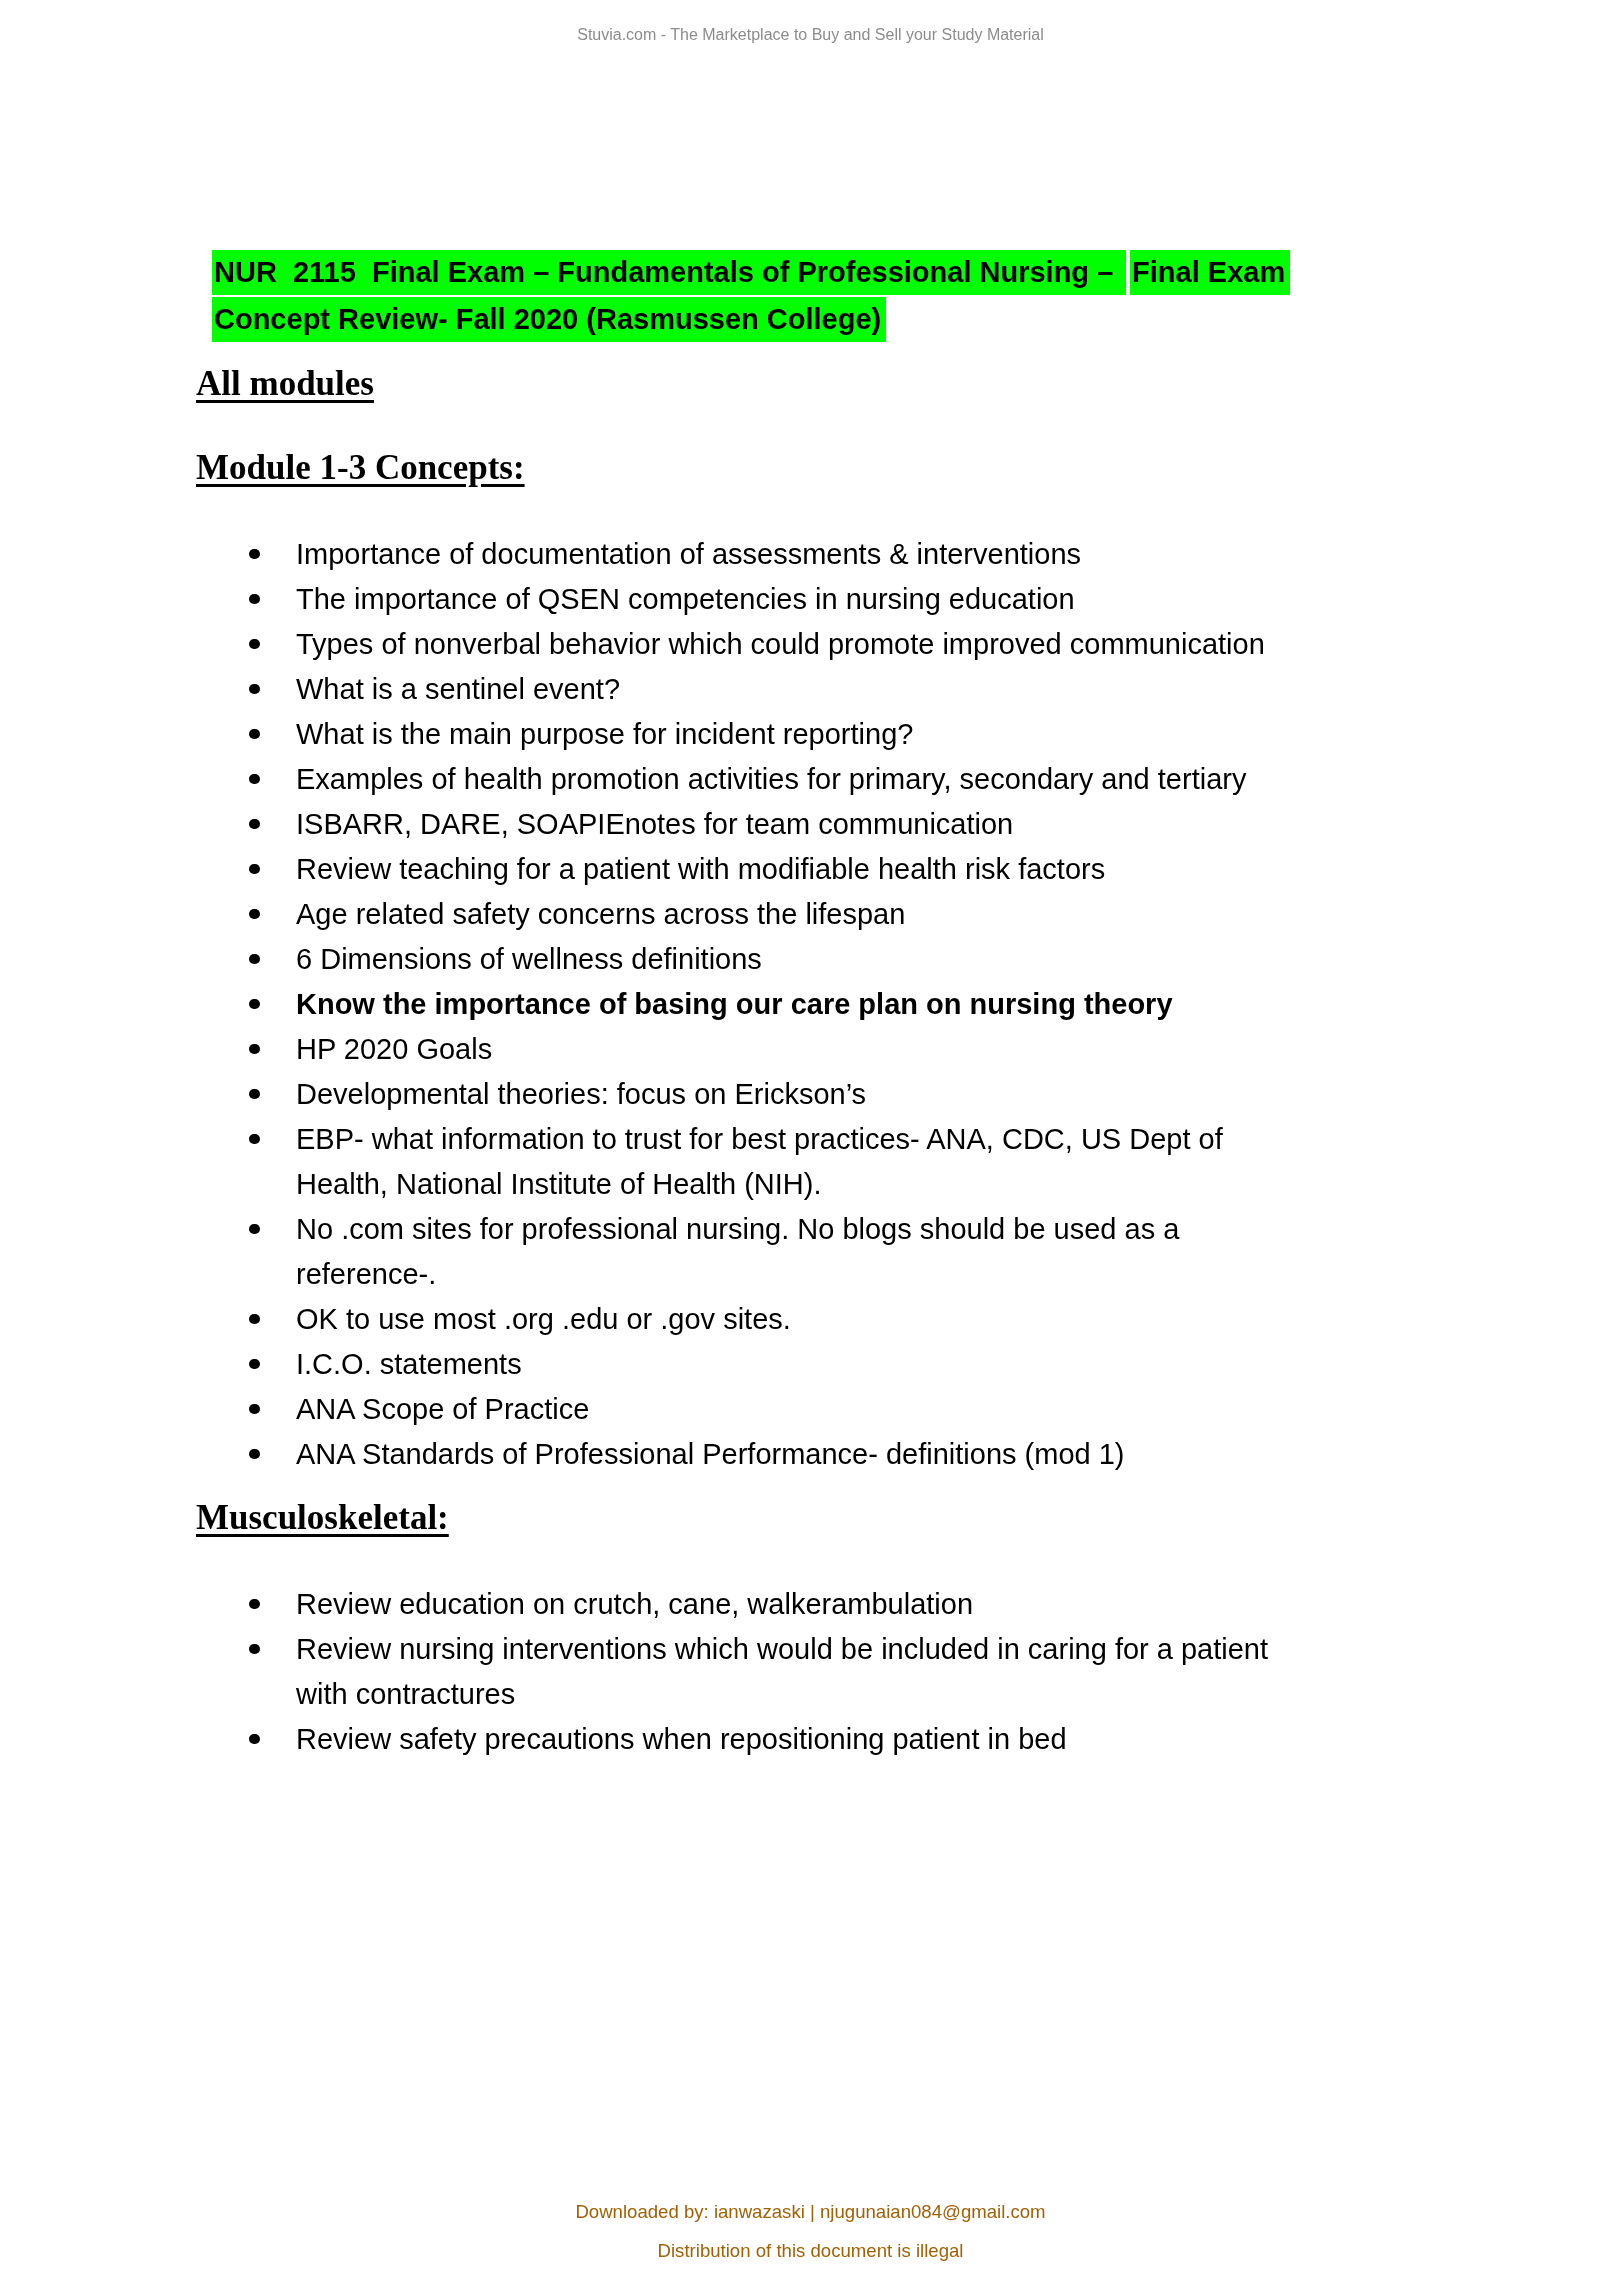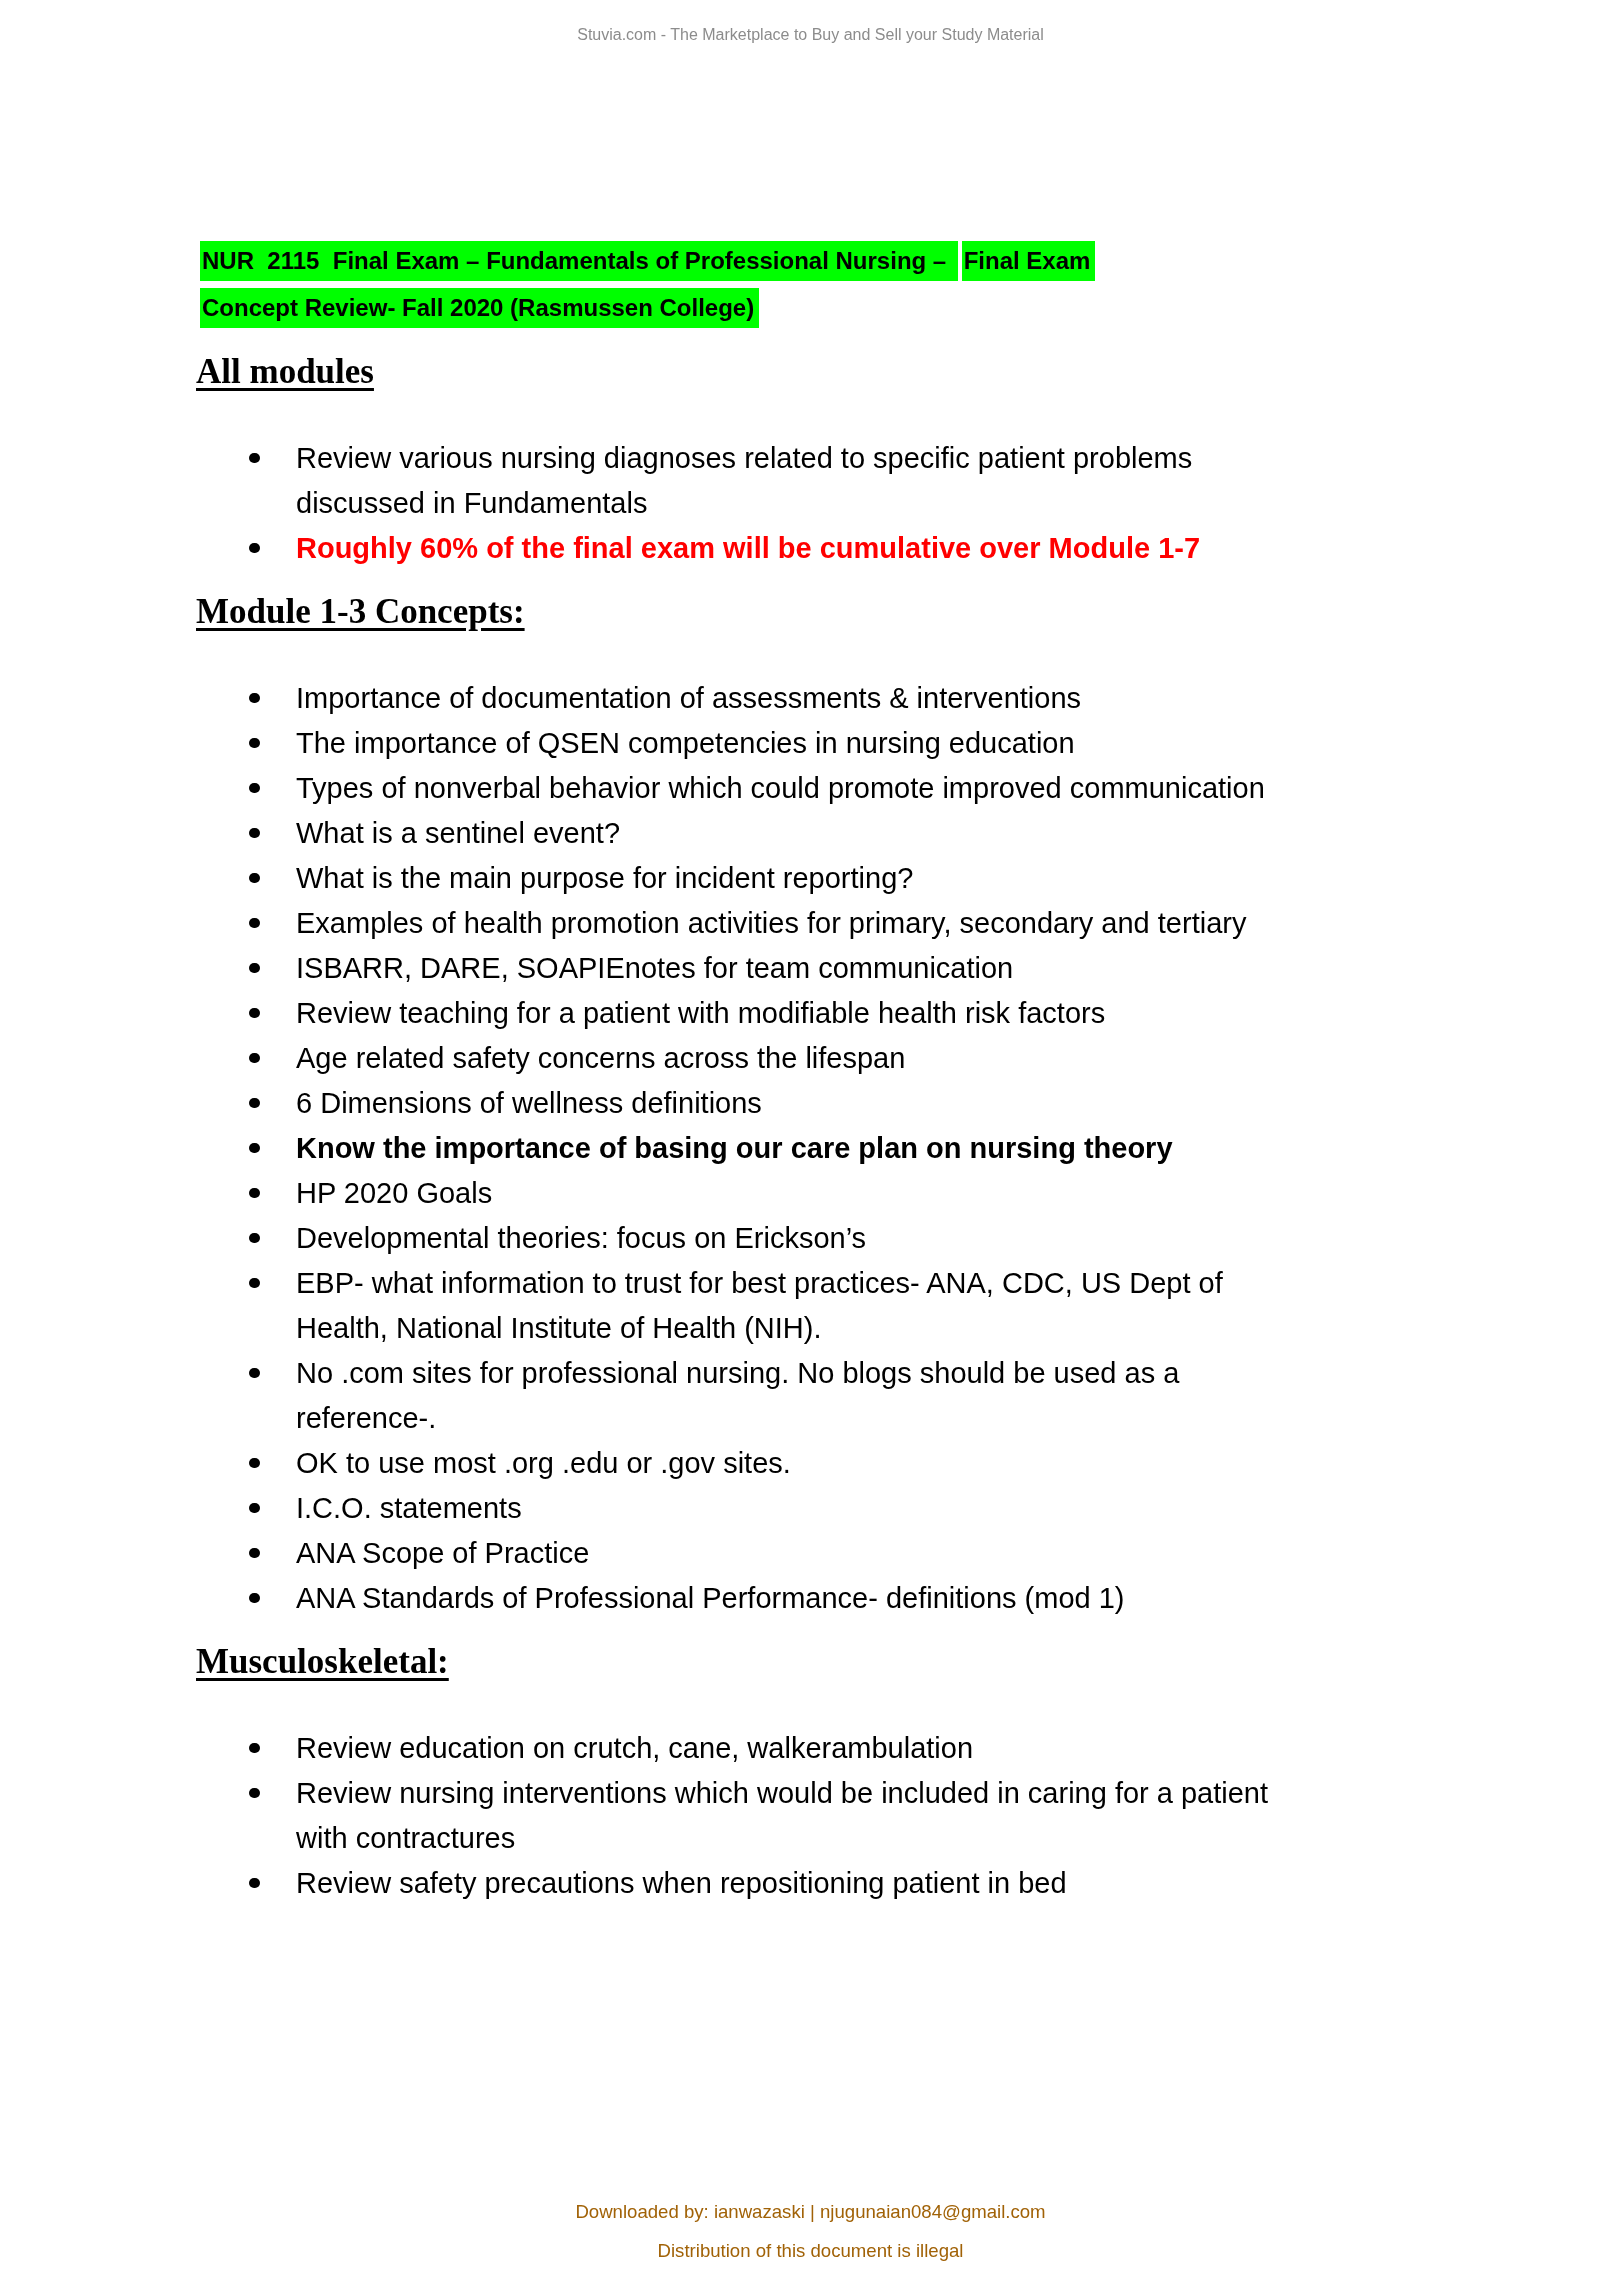--- a/index.html
+++ b/index.html
@@ -25,22 +25,22 @@
     font-size: 16px;
     color: #8c8c8c;
   }
   .content {
     position: absolute;
     left: 196px;
     top: 233px;
     width: 1245px;
   }
   .doc-title {
-    margin: 4px;
-    font-size: 24px;
+    margin: 16px;
+    font-size: 29px;
     font-weight: bold;
     line-height: 47px;
     white-space: pre-wrap;
   }
   .hl {
     background: #00ff00;
     padding: 5.9px 4.9px 6.9px 2px;
   }
   .hl + .hl-gap {
     display: inline-block;
@@ -104,25 +104,20 @@
 <div class="page">
 
   <div class="page-header">Stuvia.com - The Marketplace to Buy and Sell your Study Material</div>
 
   <div class="content">
 
     <h1 class="doc-title"><span class="hl">NUR  2115  Final Exam – Fundamentals of Professional Nursing – </span><span class="hl-gap"></span><span class="hl">Final Exam</span><br><span class="hl">Concept Review- Fall 2020 (Rasmussen College)</span></h1>
 
     <section>
       <h2 class="section-heading">All modules</h2>
-      <ul class="bullet-list">
-        <li><span>Review various nursing diagnoses related to specific patient problems
-discussed in Fundamentals</span></li>
-        <li class="red-bold"><span>Roughly 60% of the final exam will be cumulative over Module 1-7</span></li>
-      </ul>
     </section>
 
     <section>
       <h2 class="section-heading">Module 1-3 Concepts:</h2>
       <ul class="bullet-list">
         <li><span>Importance of documentation of assessments &amp; interventions</span></li>
         <li><span>The importance of QSEN competencies in nursing education</span></li>
         <li><span>Types of nonverbal behavior which could promote improved communication</span></li>
         <li><span>What is a sentinel event?</span></li>
         <li><span>What is the main purpose for incident reporting?</span></li>

